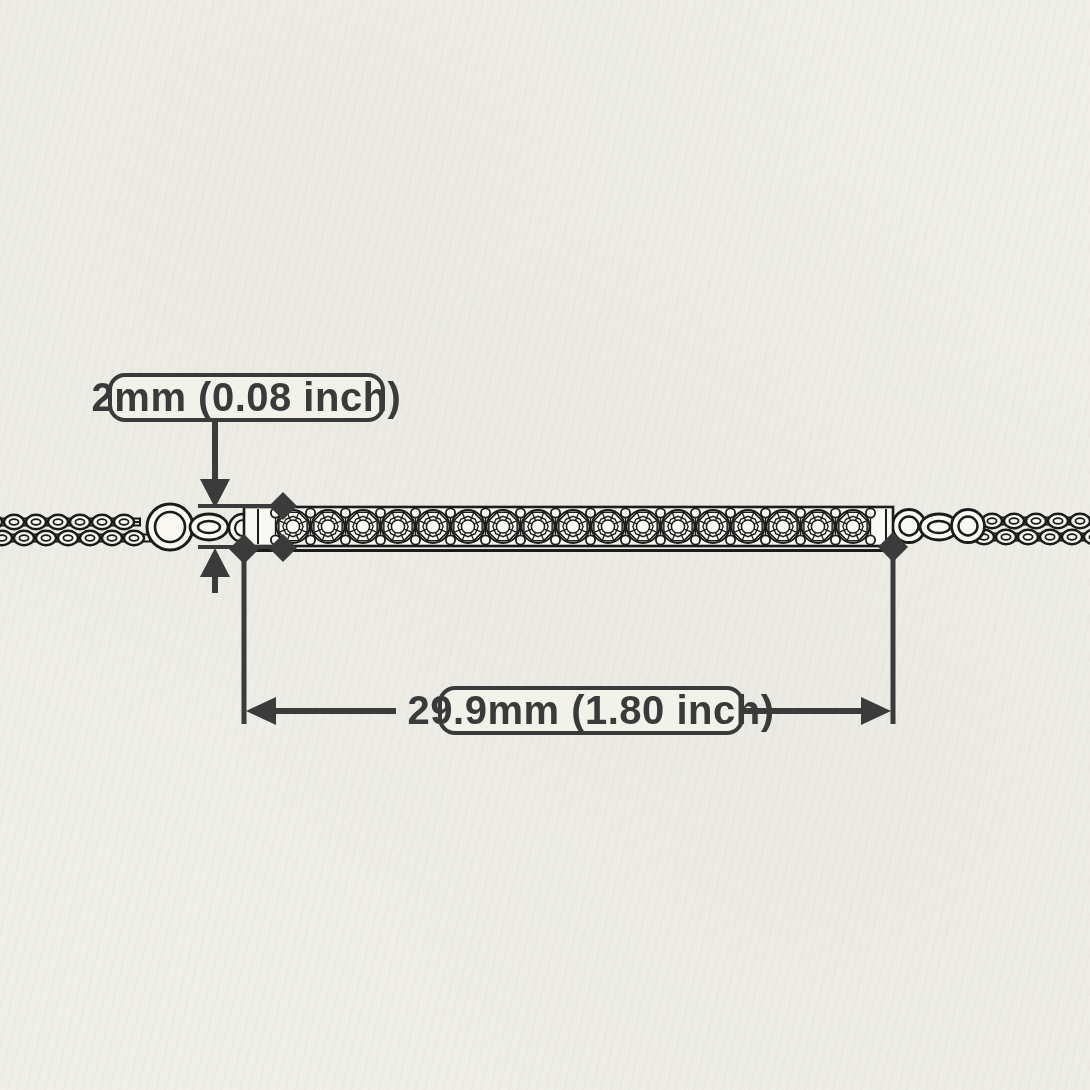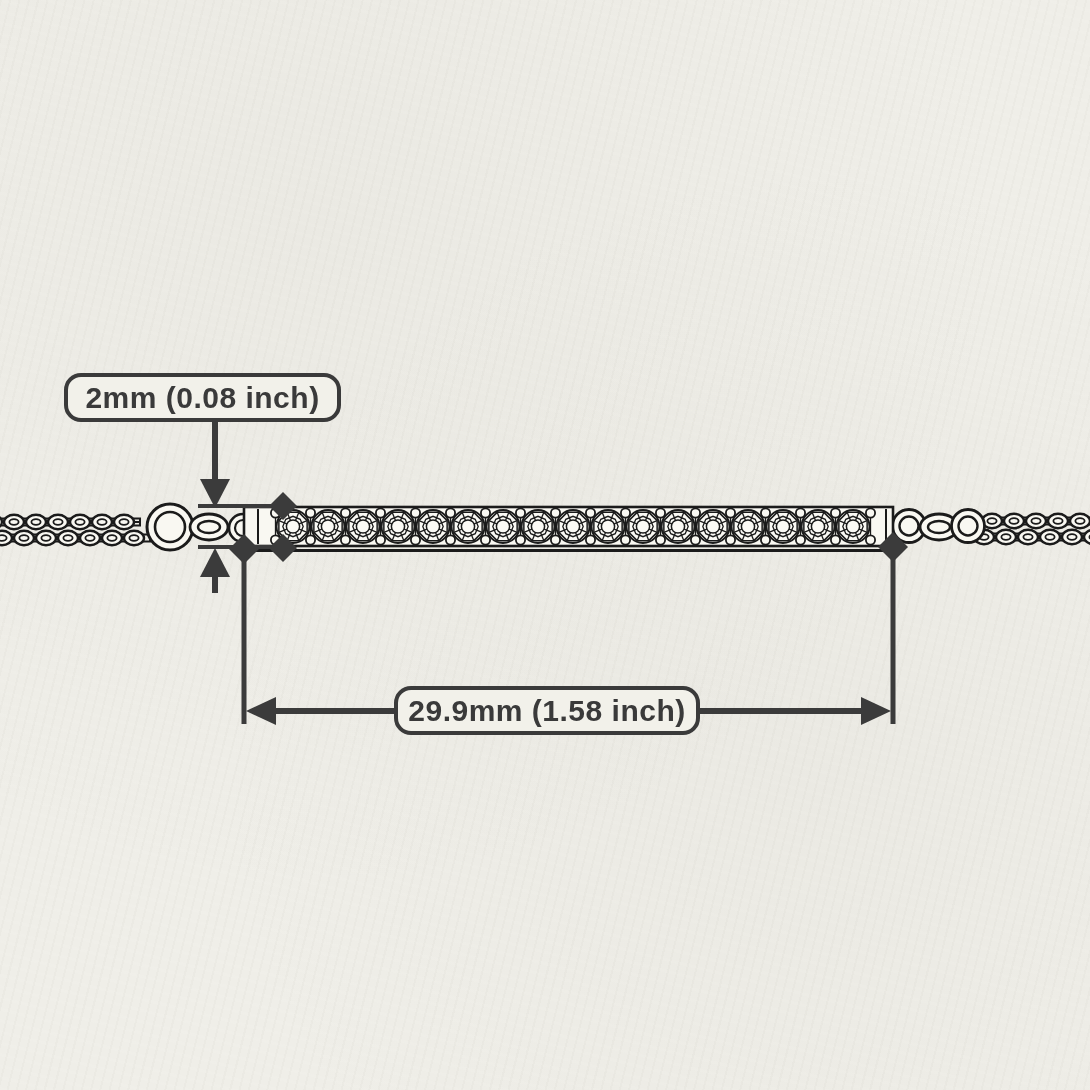--- a/index.html
+++ b/index.html
@@ -18,22 +18,23 @@
   }
   svg.layer{position:absolute;left:0;top:0;}
   .dim-label{
     position:absolute;
     box-sizing:border-box;
     display:flex;align-items:center;justify-content:center;
     border:4px solid #3a3a3a;
     border-radius:17px;
     background:#f2f1ea;
     color:#3a3a3a;
-    font-size:30px;font-weight:700;letter-spacing:0.5px;
+    font-size:40px;font-weight:700;letter-spacing:0.5px;
     white-space:nowrap;
+    margin-left:44px;
   }
   #thickness-label{left:64px;top:373px;width:277px;height:49px;}
   #length-label{left:394px;top:686px;width:306px;height:49px;}
 </style>
 </head>
 <body>
 
 <div class="canvas">
 
   <svg id="drawing" class="layer" width="1090" height="1090" viewBox="0 0 1090 1090">
@@ -245,16 +246,16 @@
         <line x1="698" y1="711" x2="865" y2="711" stroke="#3b3b3b" stroke-width="6"></line>
         <polygon points="891,711 861,697 861,725" fill="#3b3b3b"></polygon>
       </g>
   </svg>
 
   <div id="thickness-label" class="dim-label">
     <span>2mm (0.08 inch)</span>
   </div>
 
   <div id="length-label" class="dim-label">
-    <span>29.9mm (1.58 inch)</span>
+    <span>29.9mm (1.80 inch)</span>
   </div>
 
 </div>
 
 </body></html>

